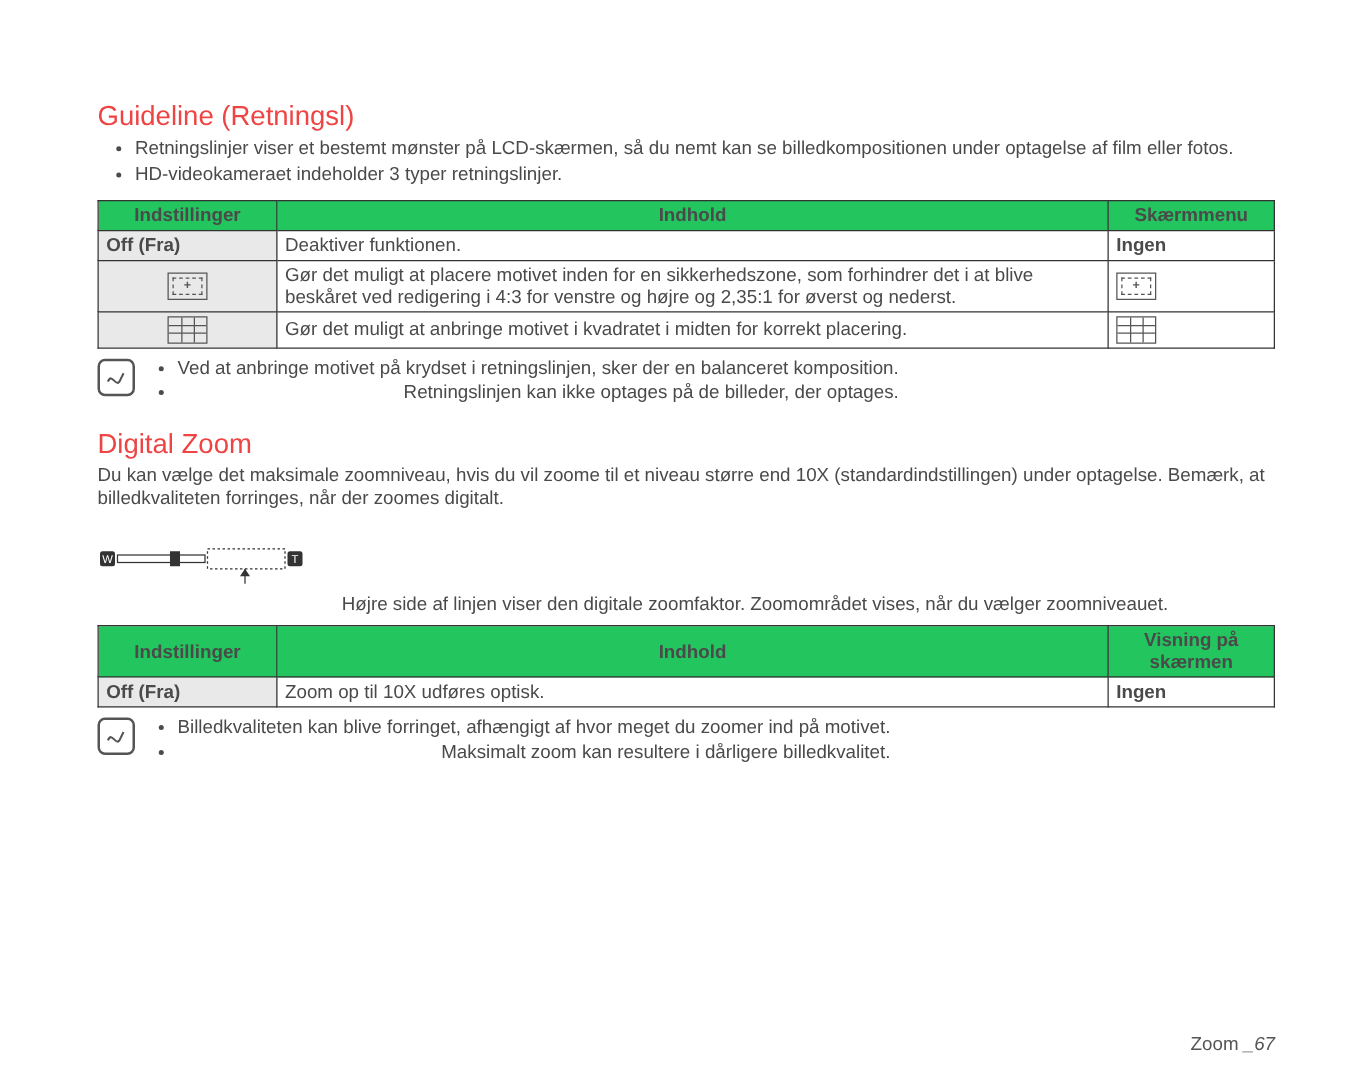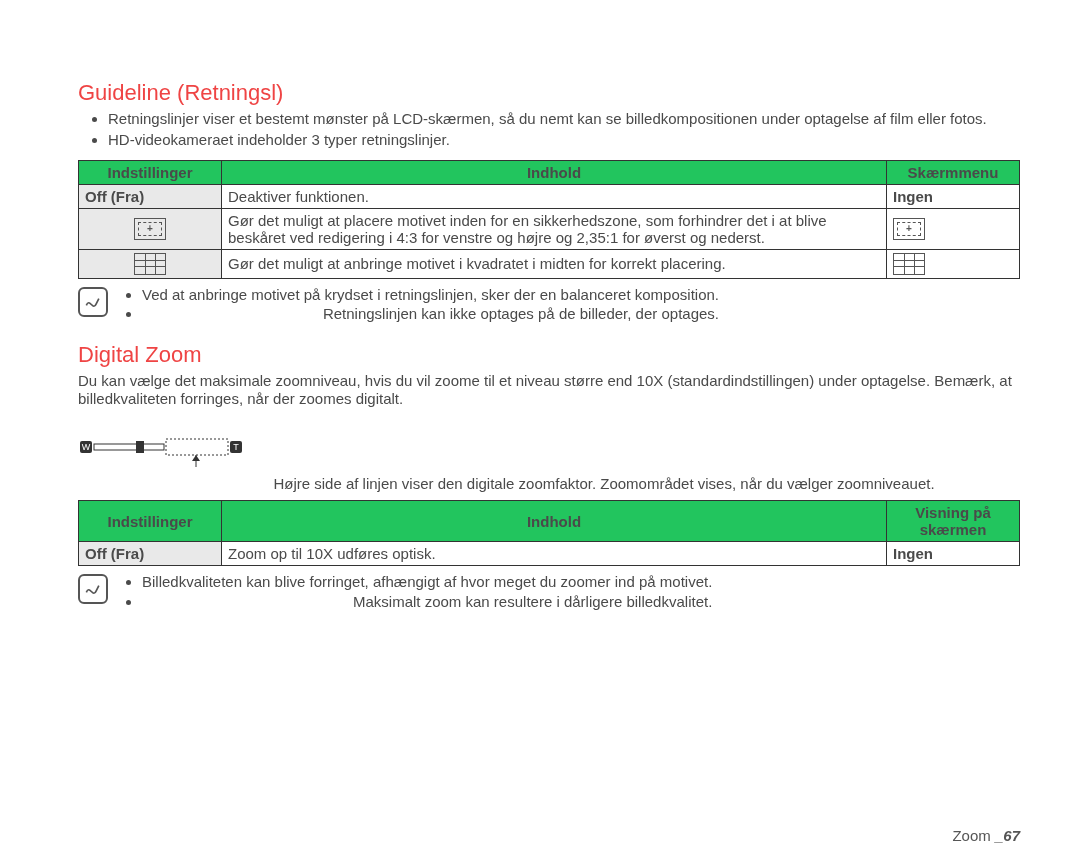--- a/index.html
+++ b/index.html
@@ -82,21 +82,21 @@
     margin: 4px 0 8px 110px;
   }
 
   .footer {
     position:absolute;
     right: 60px;
     bottom: 24px;
     font-size: 15px;
     color:#555;
   }
-  .footer .pg { font-weight:700; font-style: italic; text-align: right;}
+  .footer .pg { font-weight:400; font-style: italic; text-align: right;}
 
   
   .glyph {
     display:inline-block;
     border:1.5px solid #555;
     width:30px; height:20px;
     position:relative;
     vertical-align:middle;
   }
   .glyph.cross::before, .glyph.cross::after {

